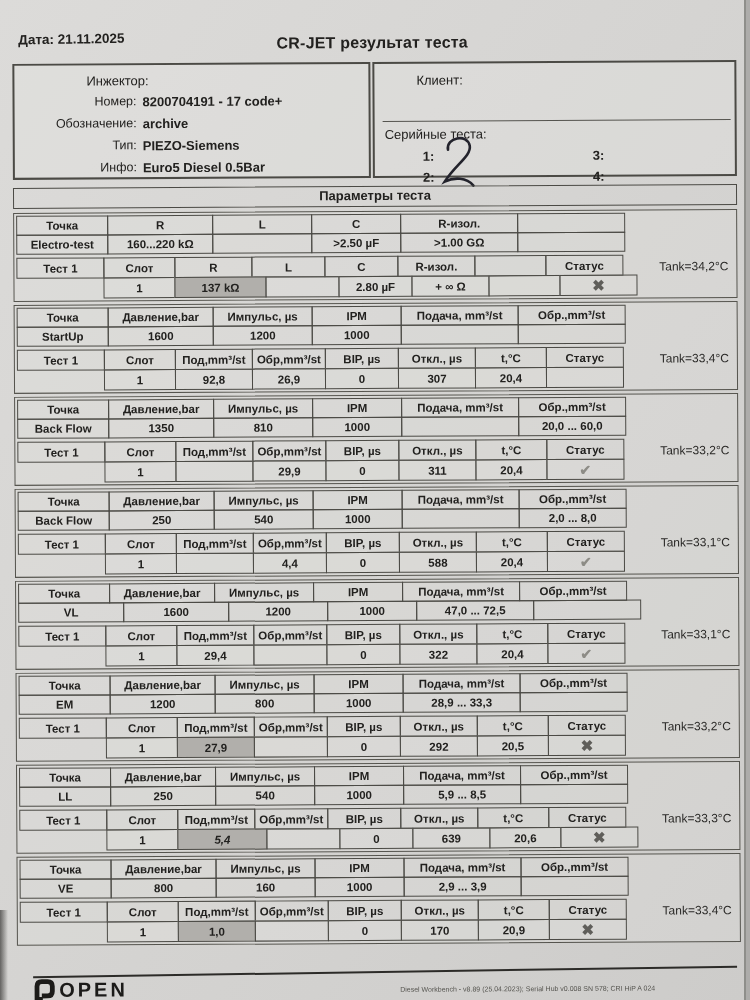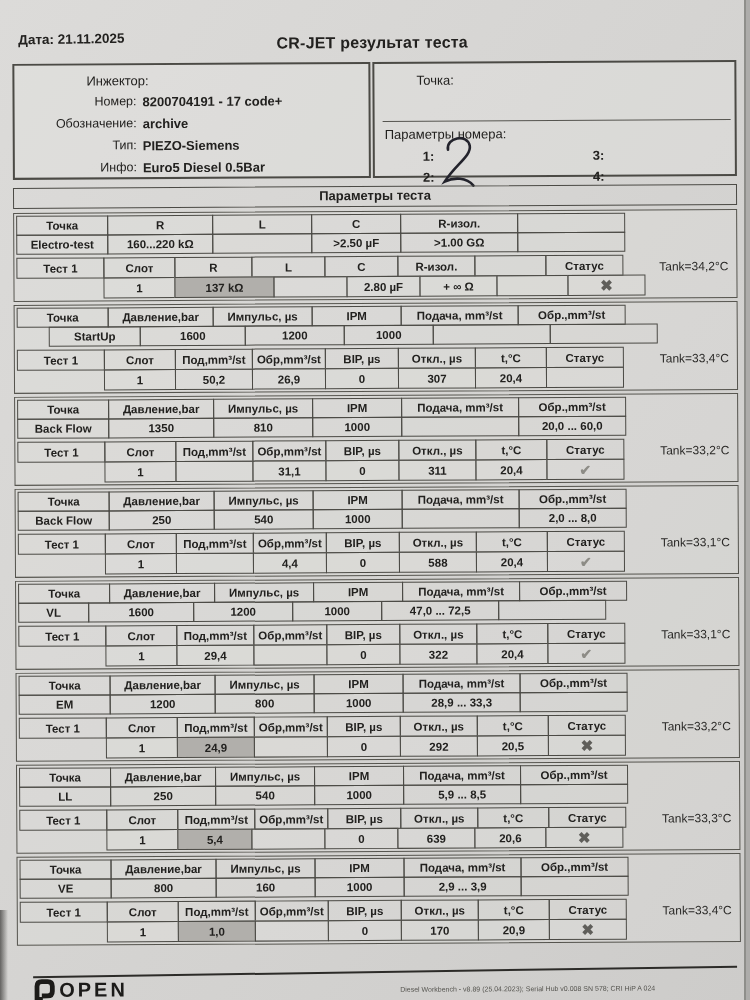--- a/index.html
+++ b/index.html
@@ -89,23 +89,23 @@
       <div class="irow">
         <span class="ilabel">Тип:</span>
         <span class="ival">PIEZO-Siemens</span>
       </div>
       <div class="irow">
         <span class="ilabel">Инфо:</span>
         <span class="ival">Euro5 Diesel 0.5Bar</span>
       </div>
     </div>
     <div class="ibox right">
-      <div class="client-label">Точка:</div>
+      <div class="client-label">Клиент:</div>
       <div class="client-divider"></div>
-      <div class="serial-label">Параметры номера:</div>
+      <div class="serial-label">Серийные теста:</div>
       <div class="serial-grid">
         <div class="srow">
           <span class="scol1">1:</span>
           <span>3:</span>
         </div>
         <div class="srow">
           <span class="scol1">2:</span>
           <span>4:</span>
         </div>
       </div>
@@ -145,63 +145,63 @@
             <div class="cell" style="width: 72px;">Слот</div>
             <div class="cell" style="width: 78px;">R</div>
             <div class="cell" style="width: 74px;">L</div>
             <div class="cell" style="width: 74px;">C</div>
             <div class="cell" style="width: 78px;">R-изол.</div>
             <div class="cell" style="width: 72px;"></div>
             <div class="cell" style="width: 78px;">Статус</div>
           </div>
           <div class="row vrow" style="margin-left: 87px;">
             <div class="cell" style="width: 72px;">1</div>
-            <div class="cell hl" style="width: 100px;">137 kΩ</div>
+            <div class="cell hl" style="width: 92px;">137 kΩ</div>
             <div class="cell" style="width: 74px;"></div>
             <div class="cell" style="width: 74px;">2.80 µF</div>
             <div class="cell" style="width: 78px;">+ ∞ Ω</div>
             <div class="cell" style="width: 72px;"></div>
             <div class="cell st-fail" style="width: 78px;">✖</div>
           </div>
         </div>
         <div class="tank">Tank=34,2°C</div>
       </div>
       <div class="block">
         <div class="tbl">
           <div class="row">
             <div class="cell hdr" style="width: 92px;">Точка</div>
             <div class="cell hdr" style="width: 106px;">Давление,bar</div>
             <div class="cell hdr" style="width: 100px;">Импульс, µs</div>
             <div class="cell hdr" style="width: 90px;">IPM</div>
             <div class="cell hdr" style="width: 118px;">Подача, mm³/st</div>
             <div class="cell hdr" style="width: 108px;">Обр.,mm³/st</div>
           </div>
           <div class="row">
-            <div class="cell" style="width: 92px; margin-left: 32px;">StartUp</div>
+            <div class="cell" style="width: 92px;">StartUp</div>
             <div class="cell" style="width: 106px;">1600</div>
             <div class="cell" style="width: 100px;">1200</div>
             <div class="cell" style="width: 90px;">1000</div>
             <div class="cell" style="width: 118px;"></div>
             <div class="cell" style="width: 108px;"></div>
           </div>
         </div>
         <div class="tbl ttbl">
           <div class="row">
             <div class="cell" style="width: 88px;">Тест 1</div>
             <div class="cell" style="width: 72px;">Слот</div>
             <div class="cell" style="width: 78px;">Под,mm³/st</div>
             <div class="cell" style="width: 74px;">Обр,mm³/st</div>
             <div class="cell" style="width: 74px;">BIP, µs</div>
             <div class="cell" style="width: 78px;">Откл., µs</div>
             <div class="cell" style="width: 72px;">t,°C</div>
             <div class="cell" style="width: 78px;">Статус</div>
           </div>
           <div class="row vrow" style="margin-left: 87px;">
             <div class="cell" style="width: 72px;">1</div>
-            <div class="cell" style="width: 78px;">50,2</div>
+            <div class="cell" style="width: 78px;">92,8</div>
             <div class="cell" style="width: 74px;">26,9</div>
             <div class="cell" style="width: 74px;">0</div>
             <div class="cell" style="width: 78px;">307</div>
             <div class="cell" style="width: 72px;">20,4</div>
             <div class="cell st-none" style="width: 78px;"></div>
           </div>
         </div>
         <div class="tank">Tank=33,4°C</div>
       </div>
       <div class="block">
@@ -230,21 +230,21 @@
             <div class="cell" style="width: 78px;">Под,mm³/st</div>
             <div class="cell" style="width: 74px;">Обр,mm³/st</div>
             <div class="cell" style="width: 74px;">BIP, µs</div>
             <div class="cell" style="width: 78px;">Откл., µs</div>
             <div class="cell" style="width: 72px;">t,°C</div>
             <div class="cell" style="width: 78px;">Статус</div>
           </div>
           <div class="row vrow" style="margin-left: 87px;">
             <div class="cell" style="width: 72px;">1</div>
             <div class="cell" style="width: 78px;"></div>
-            <div class="cell" style="width: 74px;">31,1</div>
+            <div class="cell" style="width: 74px;">29,9</div>
             <div class="cell" style="width: 74px;">0</div>
             <div class="cell" style="width: 78px;">311</div>
             <div class="cell" style="width: 72px;">20,4</div>
             <div class="cell st-pass" style="width: 78px;">✔</div>
           </div>
         </div>
         <div class="tank">Tank=33,2°C</div>
       </div>
       <div class="block">
         <div class="tbl">
@@ -292,21 +292,21 @@
         <div class="tbl">
           <div class="row">
             <div class="cell hdr" style="width: 92px;">Точка</div>
             <div class="cell hdr" style="width: 106px;">Давление,bar</div>
             <div class="cell hdr" style="width: 100px;">Импульс, µs</div>
             <div class="cell hdr" style="width: 90px;">IPM</div>
             <div class="cell hdr" style="width: 118px;">Подача, mm³/st</div>
             <div class="cell hdr" style="width: 108px;">Обр.,mm³/st</div>
           </div>
           <div class="row">
-            <div class="cell" style="width: 71px;">VL</div>
+            <div class="cell" style="width: 106px;">VL</div>
             <div class="cell" style="width: 106px;">1600</div>
             <div class="cell" style="width: 100px;">1200</div>
             <div class="cell" style="width: 90px;">1000</div>
             <div class="cell" style="width: 118px;">47,0 ... 72,5</div>
             <div class="cell" style="width: 108px;"></div>
           </div>
         </div>
         <div class="tbl ttbl">
           <div class="row">
             <div class="cell" style="width: 88px;">Тест 1</div>
@@ -355,21 +355,21 @@
             <div class="cell" style="width: 72px;">Слот</div>
             <div class="cell" style="width: 78px;">Под,mm³/st</div>
             <div class="cell" style="width: 74px;">Обр,mm³/st</div>
             <div class="cell" style="width: 74px;">BIP, µs</div>
             <div class="cell" style="width: 78px;">Откл., µs</div>
             <div class="cell" style="width: 72px;">t,°C</div>
             <div class="cell" style="width: 78px;">Статус</div>
           </div>
           <div class="row vrow" style="margin-left: 87px;">
             <div class="cell" style="width: 72px;">1</div>
-            <div class="cell hl" style="width: 78px;">24,9</div>
+            <div class="cell hl" style="width: 78px;">27,9</div>
             <div class="cell" style="width: 74px;"></div>
             <div class="cell" style="width: 74px;">0</div>
             <div class="cell" style="width: 78px;">292</div>
             <div class="cell" style="width: 72px;">20,5</div>
             <div class="cell st-fail" style="width: 78px;">✖</div>
           </div>
         </div>
         <div class="tank">Tank=33,2°C</div>
       </div>
       <div class="block">
@@ -397,21 +397,21 @@
             <div class="cell" style="width: 72px;">Слот</div>
             <div class="cell" style="width: 78px;">Под,mm³/st</div>
             <div class="cell" style="width: 74px;">Обр,mm³/st</div>
             <div class="cell" style="width: 74px;">BIP, µs</div>
             <div class="cell" style="width: 78px;">Откл., µs</div>
             <div class="cell" style="width: 72px;">t,°C</div>
             <div class="cell" style="width: 78px;">Статус</div>
           </div>
           <div class="row vrow" style="margin-left: 87px;">
             <div class="cell" style="width: 72px;">1</div>
-            <div class="cell hl" style="width: 75px;">5,4</div>
+            <div class="cell hl" style="width: 90px; font-style: italic;">5,4</div>
             <div class="cell" style="width: 74px;"></div>
             <div class="cell" style="width: 74px;">0</div>
             <div class="cell" style="width: 78px;">639</div>
             <div class="cell" style="width: 72px;">20,6</div>
             <div class="cell st-fail" style="width: 78px;">✖</div>
           </div>
         </div>
         <div class="tank">Tank=33,3°C</div>
       </div>
       <div class="block">

